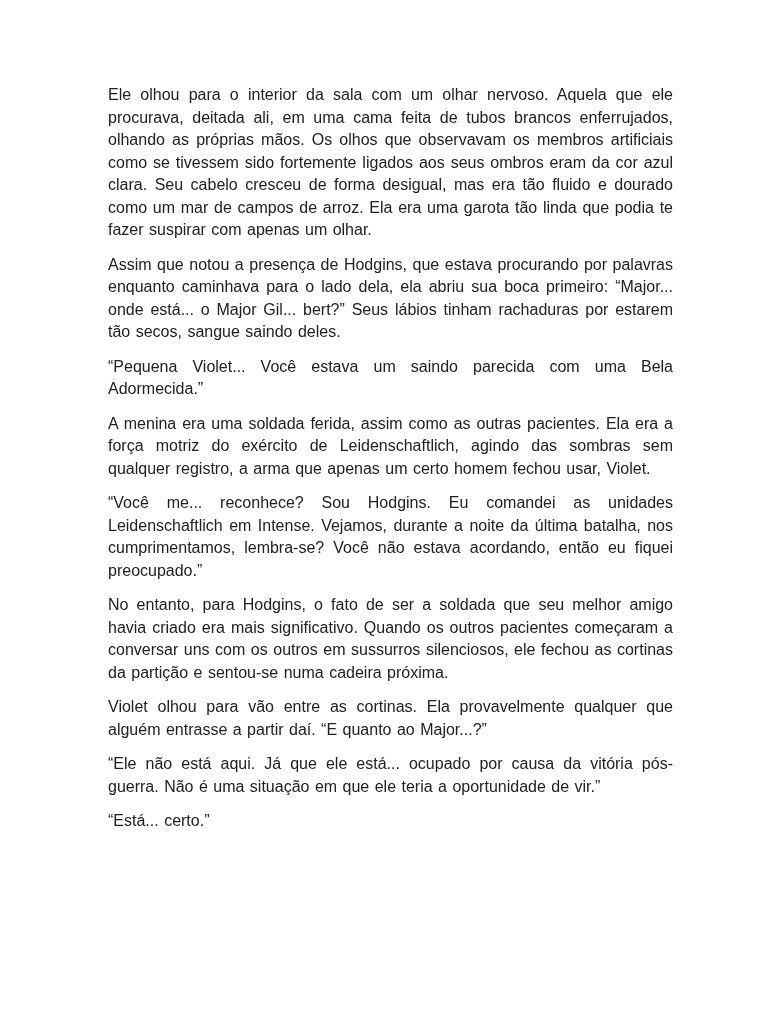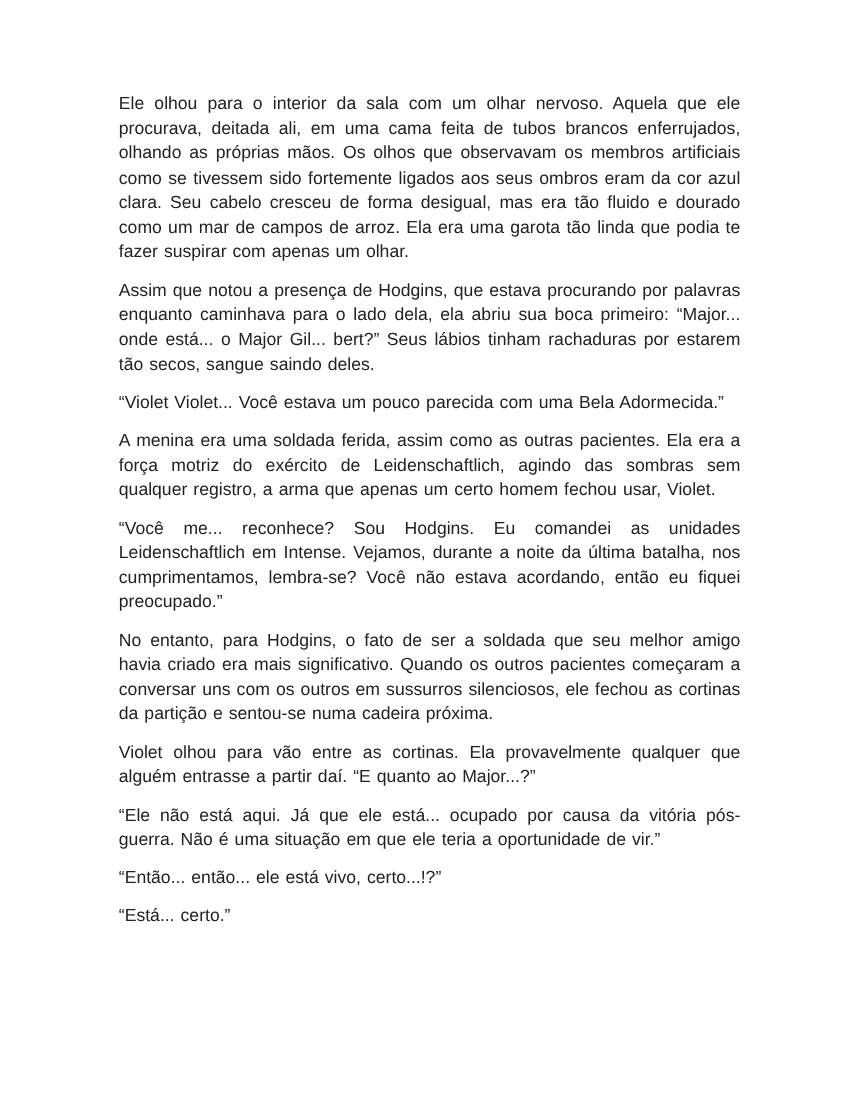--- a/index.html
+++ b/index.html
@@ -36,22 +36,21 @@
     margin-bottom: 0;
   }
 </style>
 </head>
 <body>
 
 <div class="page">
   <div class="text-block">
     <p>Ele olhou para o interior da sala com um olhar nervoso. Aquela que ele procurava, deitada ali, em uma cama feita de tubos brancos enferrujados, olhando as próprias mãos. Os olhos que observavam os membros artificiais como se tivessem sido fortemente ligados aos seus ombros eram da cor azul clara. Seu cabelo cresceu de forma desigual, mas era tão fluido e dourado como um mar de campos de arroz. Ela era uma garota tão linda que podia te fazer suspirar com apenas um olhar.</p>
     <p>Assim que notou a presença de Hodgins, que estava procurando por palavras enquanto caminhava para o lado dela, ela abriu sua boca primeiro: “Major... onde está... o Major Gil... bert?” Seus lábios tinham rachaduras por estarem tão secos, sangue saindo deles.</p>
-    <p>“Violet Violet... Você estava um pouco parecida com uma Bela Adormecida.”</p>
+    <p>“Pequena Violet... Você estava um saindo parecida com uma Bela Adormecida.”</p>
     <p>A menina era uma soldada ferida, assim como as outras pacientes. Ela era a força motriz do exército de Leidenschaftlich, agindo das sombras sem qualquer registro, a arma que apenas um certo homem fechou usar, Violet.</p>
     <p>“Você me... reconhece? Sou Hodgins. Eu comandei as unidades Leidenschaftlich em Intense. Vejamos, durante a noite da última batalha, nos cumprimentamos, lembra-se? Você não estava acordando, então eu fiquei preocupado.”</p>
     <p>No entanto, para Hodgins, o fato de ser a soldada que seu melhor amigo havia criado era mais significativo. Quando os outros pacientes começaram a conversar uns com os outros em sussurros silenciosos, ele fechou as cortinas da partição e sentou-se numa cadeira próxima.</p>
     <p>Violet olhou para vão entre as cortinas. Ela provavelmente qualquer que alguém entrasse a partir daí. “E quanto ao Major...?”</p>
     <p>“Ele não está aqui. Já que ele está... ocupado por causa da vitória pós-guerra. Não é uma situação em que ele teria a oportunidade de vir.”</p>
-    <p>“Então... então... ele está vivo, certo...!?”</p>
     <p>“Está... certo.”</p>
   </div>
 </div>
 
 </body></html>

